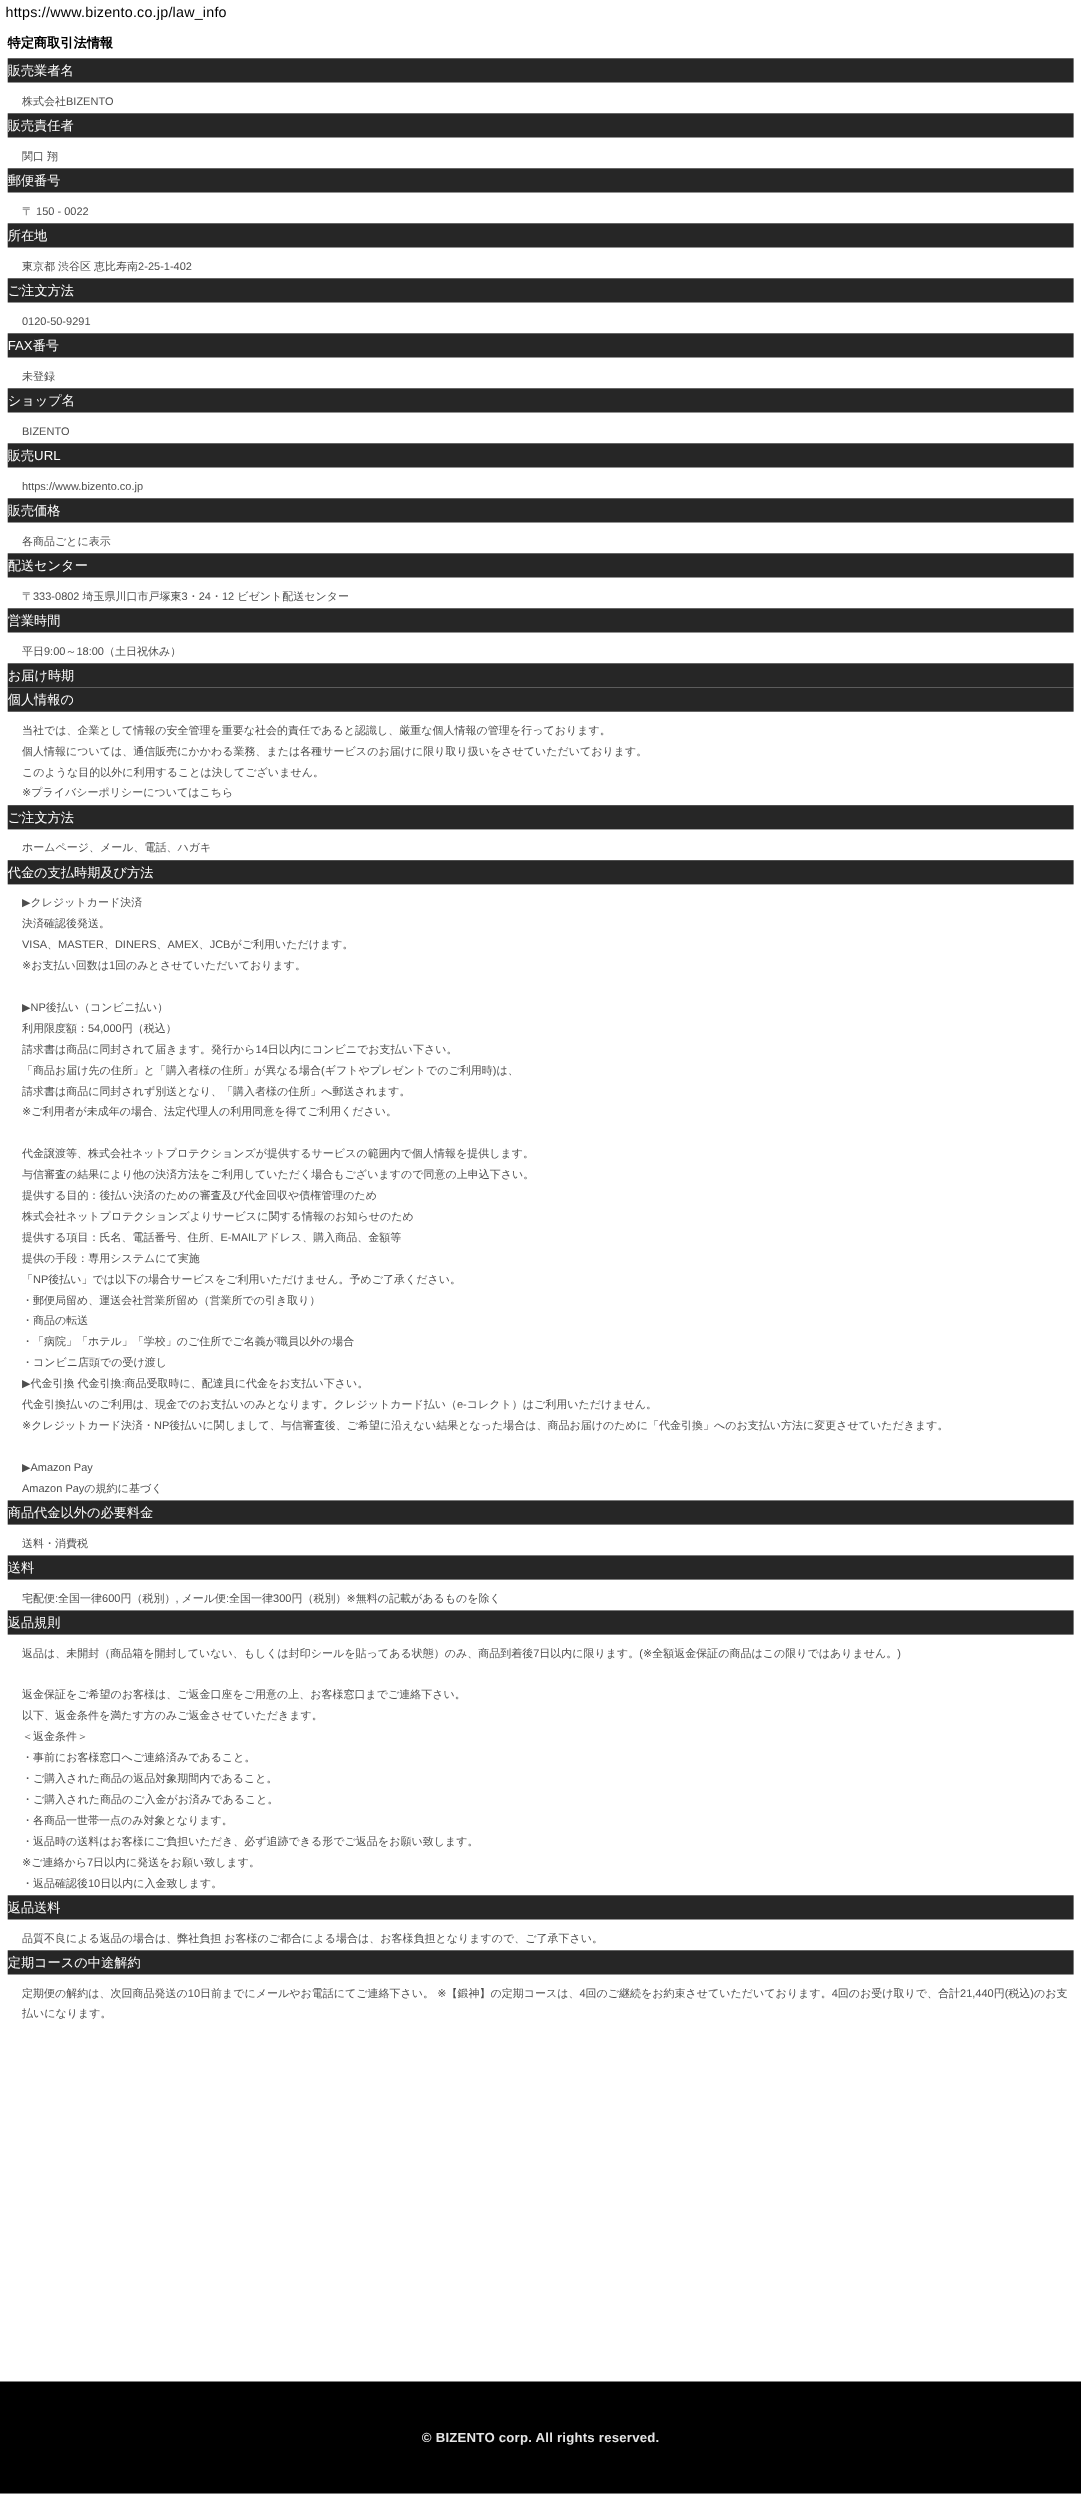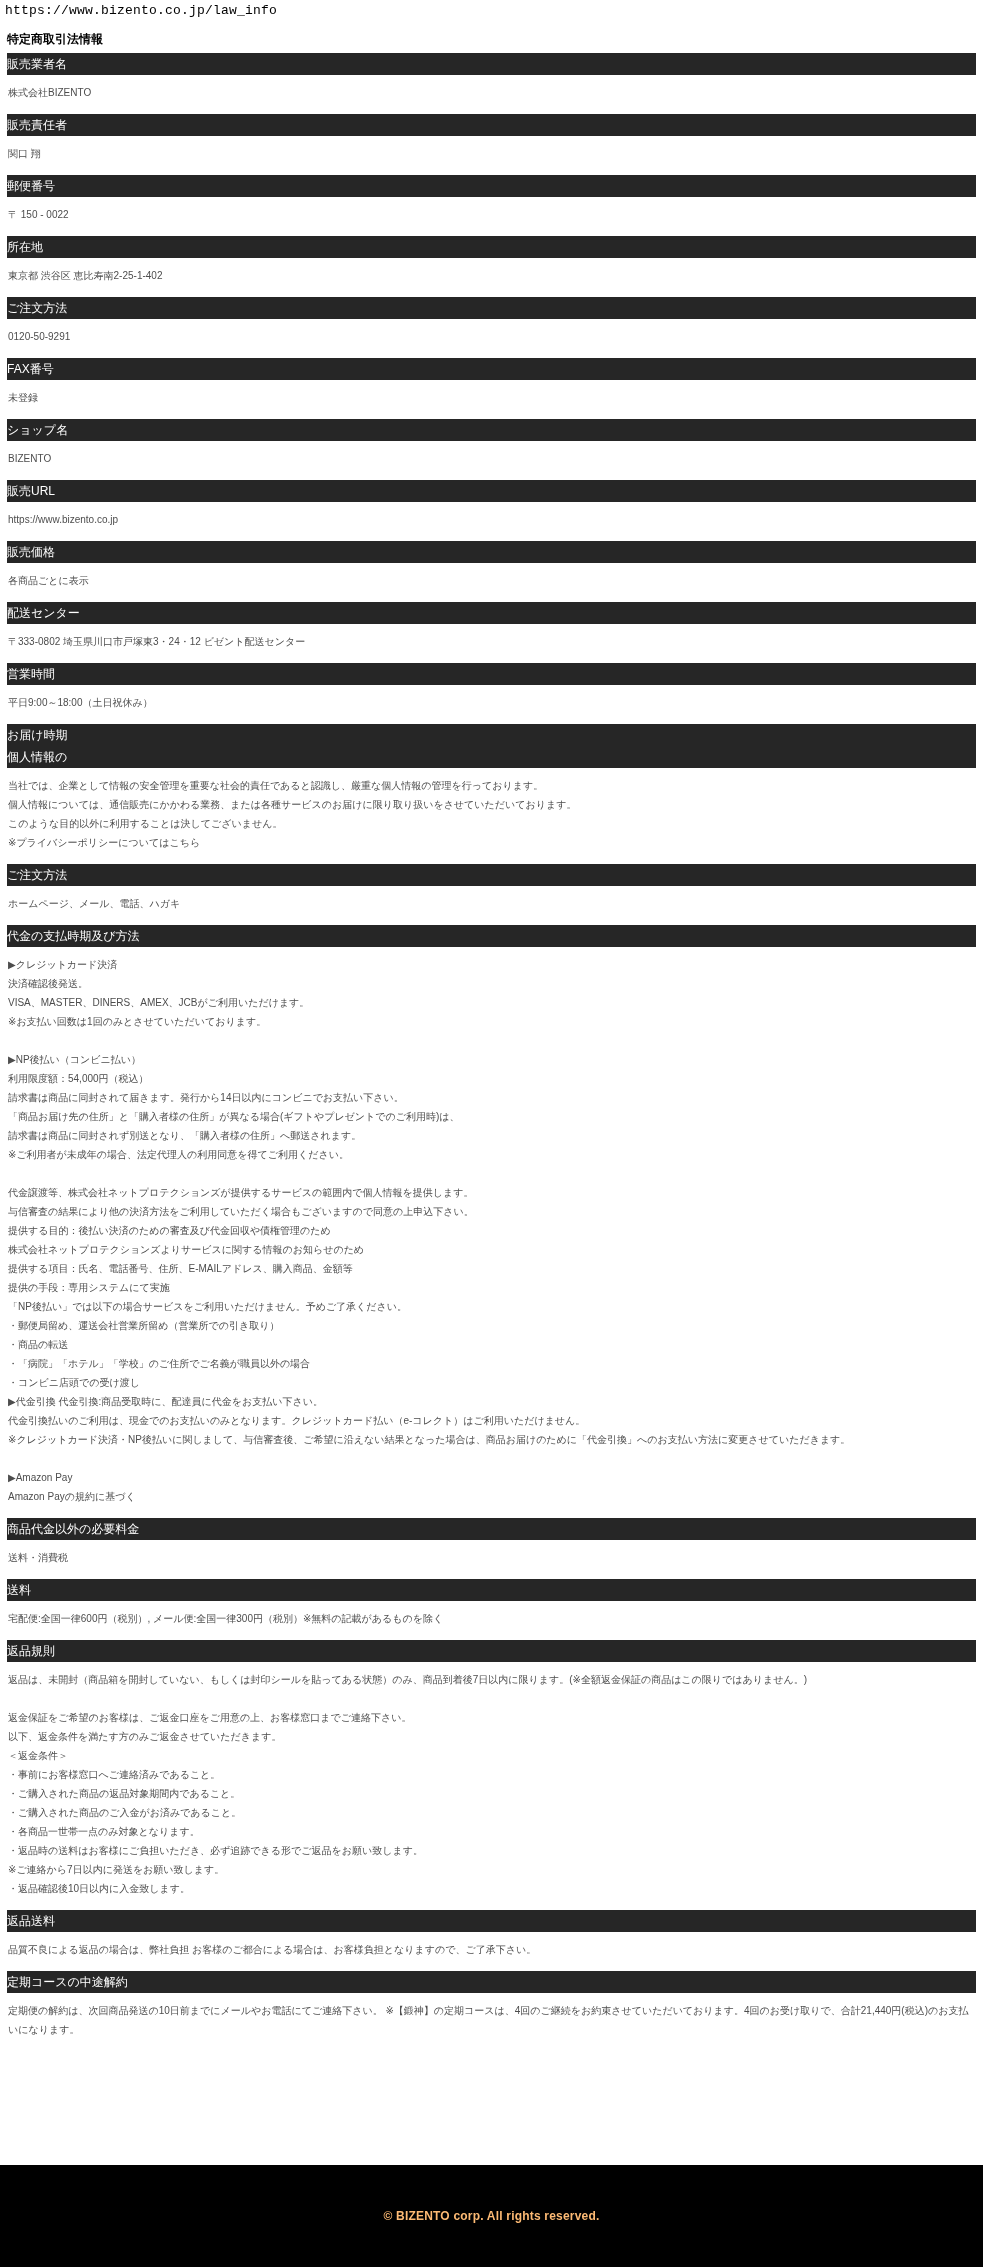--- a/index.html
+++ b/index.html
@@ -14,60 +14,60 @@
     position:relative;
     width:983px;
     min-height:2267px;
     background:#ffffff;
   }
   .url-line {
     padding:3px 0 0 5px;
     font-size:13px;
     color:#000000;
     letter-spacing:0.2px;
-    font-family:Liberation Mono, monospace;
   }
   .page-title {
     font-size:12px;
     font-weight:bold;
     padding:13px 0 5px 7px;
     color:#000000;
   }
   .law-section { margin:0 7px; }
   .section-header {
     background:#262626;
     color:#ffffff;
     text-align:left;
     font-size:12px;
     height:22px;
     line-height:22px;
     font-weight:normal;
   }
   .section-body {
-    padding:8px 0 12px 1px;
+    padding:8px 0 1px 1px;
     font-size:10px;
     color:#4d4d4d;
+    margin-left:12px;
   }
   .line {
     min-height:19px;
     line-height:19px;
     white-space:normal;
   }
   .line.blank { min-height:19px; }
   .page-footer {
     position:absolute;
     left:0; right:0; bottom:0;
     height:102px;
     background:#000000;
     display:flex;
     align-items:center;
     justify-content:center;
   }
   .copyright {
-    color:#fdba74;
+    color:#e5e5e5;
     font-size:12px;
     font-weight:bold;
     letter-spacing:0.2px;
   }
 </style>
 </head>
 <body>
 
 <div class="page">
   <div class="url-line">https://www.bizento.co.jp/law_info</div>

